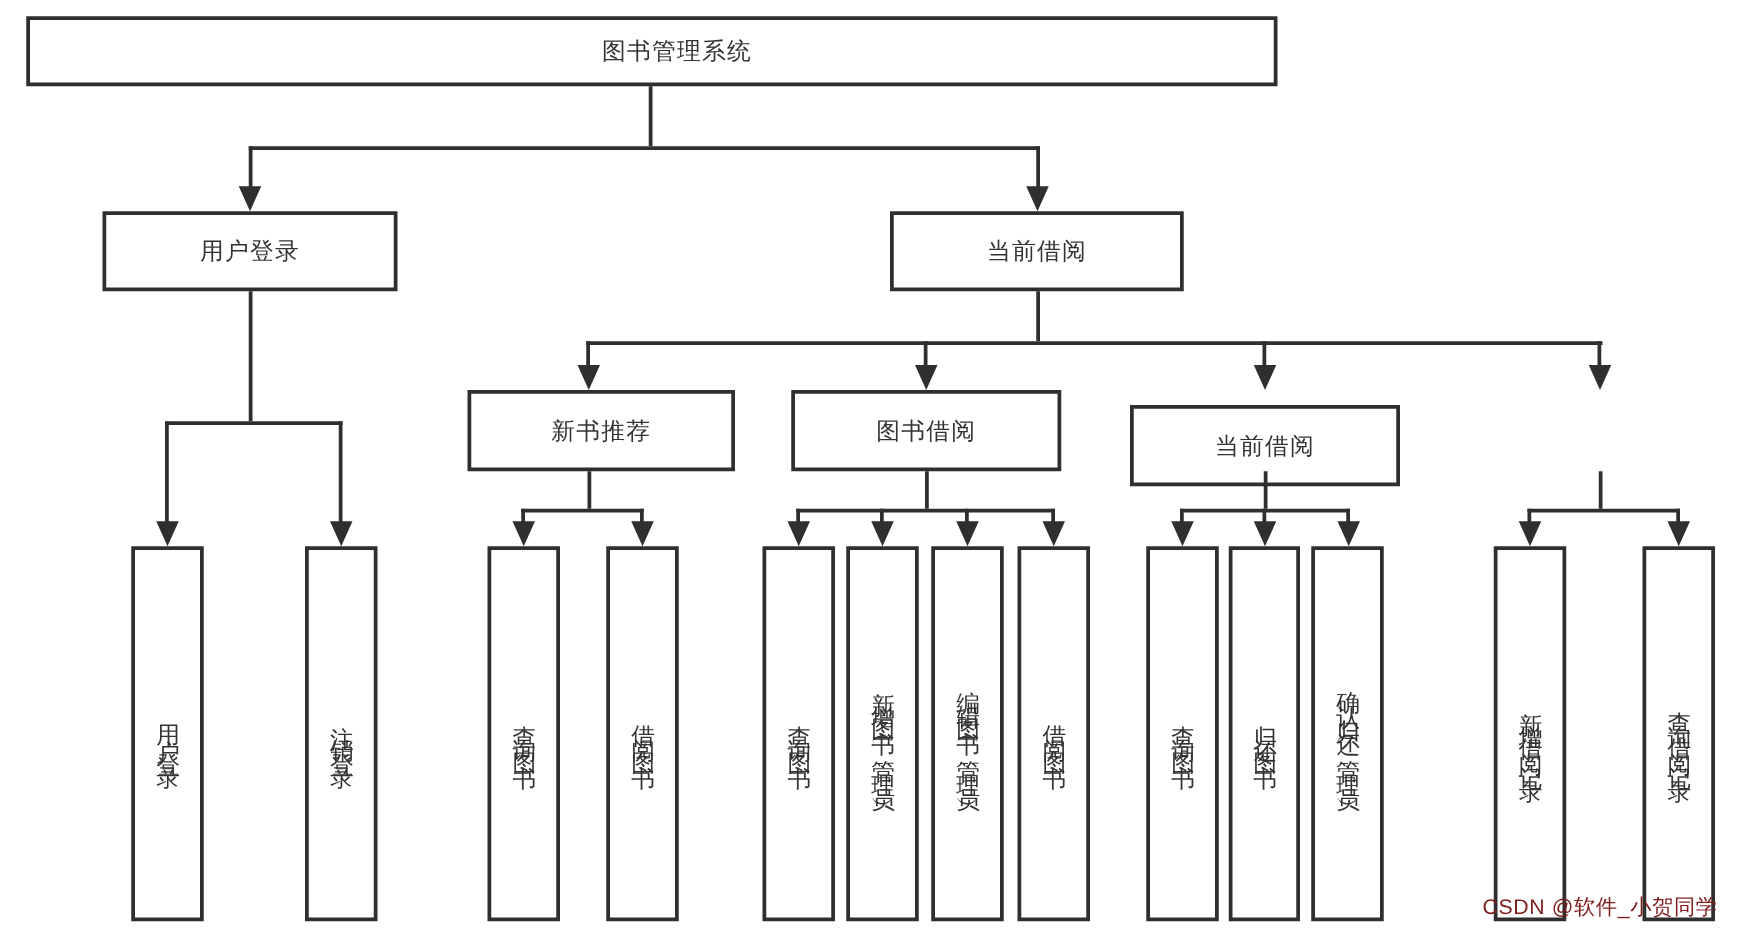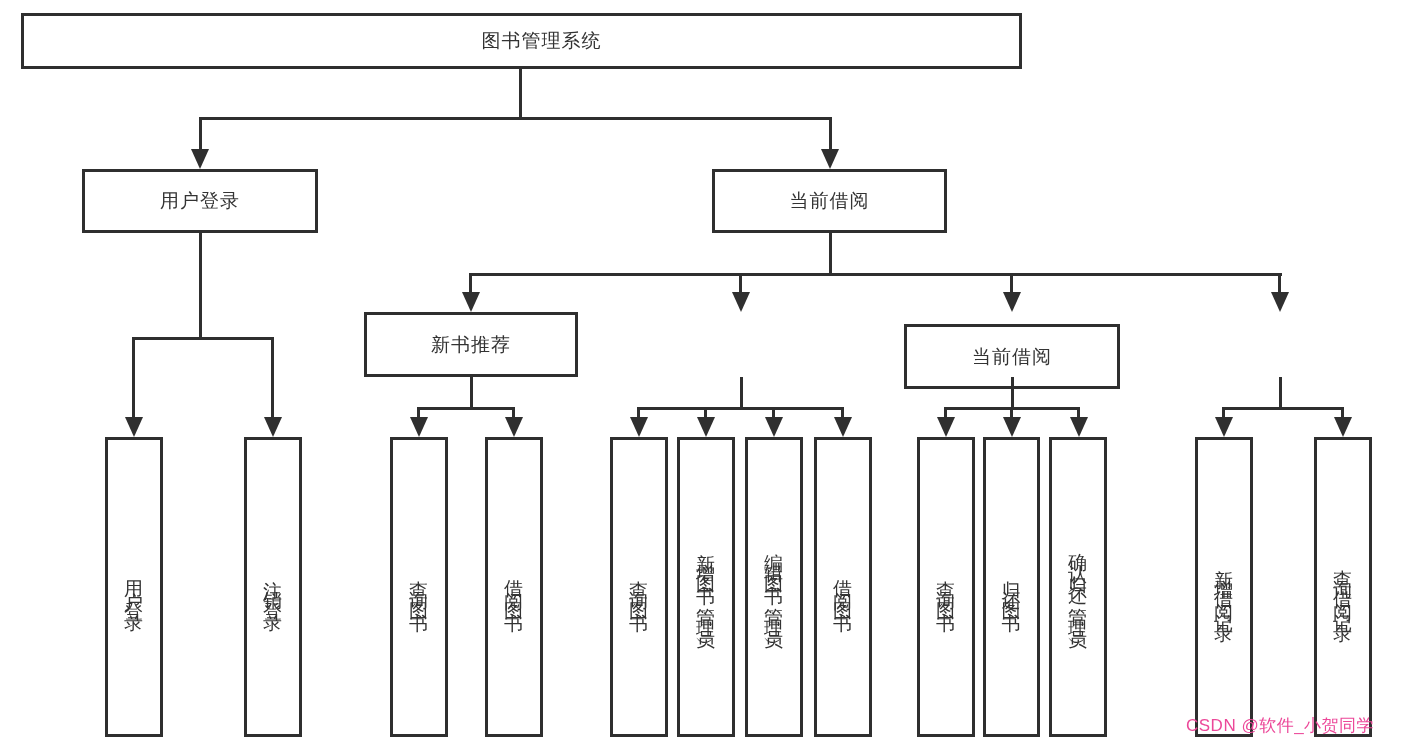--- a/index.html
+++ b/index.html
@@ -23,21 +23,21 @@
     letter-spacing:11px;line-height:1;white-space:nowrap;
   }
   .line{position:absolute;background:#2f2f2f;}
   .arrow{
     position:absolute;width:0;height:0;
     border-left:9px solid transparent;border-right:9px solid transparent;
     border-top:20px solid #2f2f2f;
   }
   .watermark{
     position:absolute;left:1186px;top:714px;width:215px;
-    font-size:17px;color:#ec4899;letter-spacing:0.5px;white-space:nowrap;
+    font-size:17px;color:#7f1d1d;letter-spacing:0.5px;white-space:nowrap;
   }
 </style>
 </head>
 <body>
 
 <div id="canvas">
 
   <div class="box" style="left:21px;top:13px;width:1001px;height:56px;padding-left:40px;">
     <span>图书管理系统</span>
   </div>
@@ -67,22 +67,25 @@
   <div class="line" style="left:469px;top:273px;width:813px;height:3px;"></div>
   <div class="line" style="left:469px;top:273px;width:3px;height:22px;"></div>
   <div class="arrow" style="left:462px;top:292px;"></div>
   <div class="line" style="left:739px;top:273px;width:3px;height:22px;"></div>
   <div class="arrow" style="left:732px;top:292px;"></div>
   <div class="line" style="left:1010px;top:273px;width:3px;height:22px;"></div>
   <div class="arrow" style="left:1003px;top:292px;"></div>
   <div class="line" style="left:1278px;top:273px;width:3px;height:22px;"></div>
   <div class="arrow" style="left:1271px;top:292px;"></div>
 
-  <div class="box" style="left:364px;top:312px;width:214px;height:65px;text-align:right;">
+  <div class="box" style="left:374px;top:312px;width:214px;height:65px;text-align:right;">
     <span>新书推荐</span>
+  </div>
+  <div class="box" style="left:633px;top:312px;width:216px;height:65px;">
+    <span>图书借阅</span>
   </div>
   <div class="box" style="left:904px;top:312px;width:216px;height:65px;margin-top:12px;">
     <span>当前借阅</span>
   </div>
 
   <div class="line" style="left:470px;top:377px;width:3px;height:30px;"></div>
   <div class="line" style="left:417px;top:407px;width:98px;height:3px;"></div>
   <div class="line" style="left:417px;top:407px;width:3px;height:18px;"></div>
   <div class="arrow" style="left:410px;top:417px;"></div>
   <div class="line" style="left:512px;top:407px;width:3px;height:18px;"></div>

